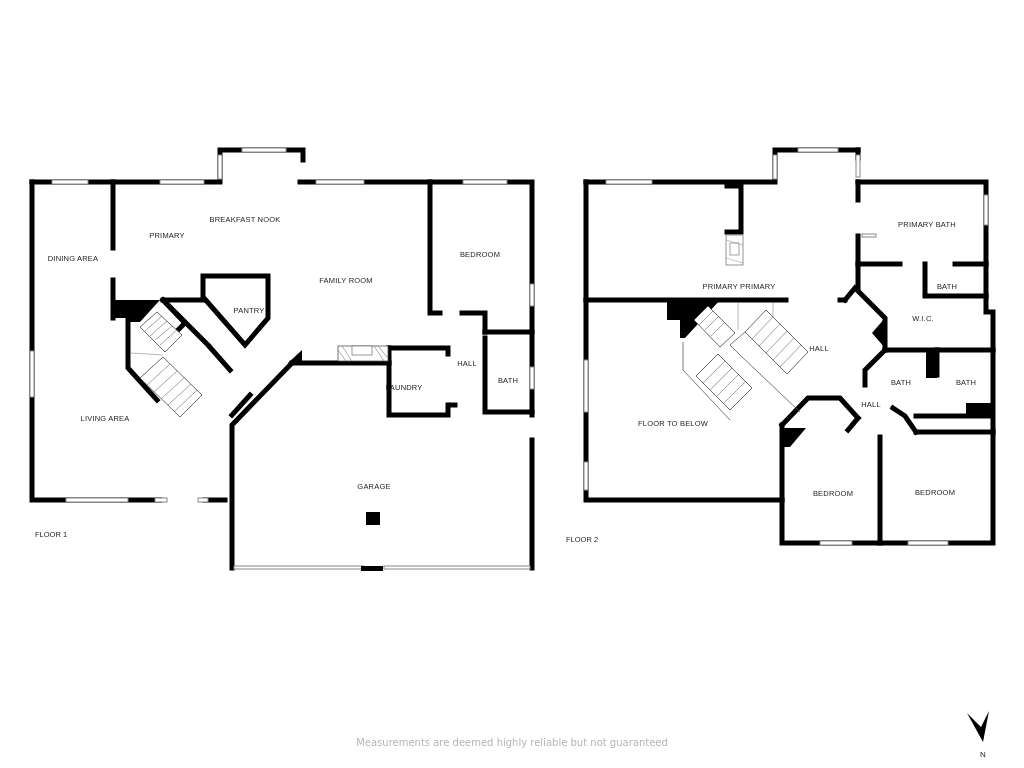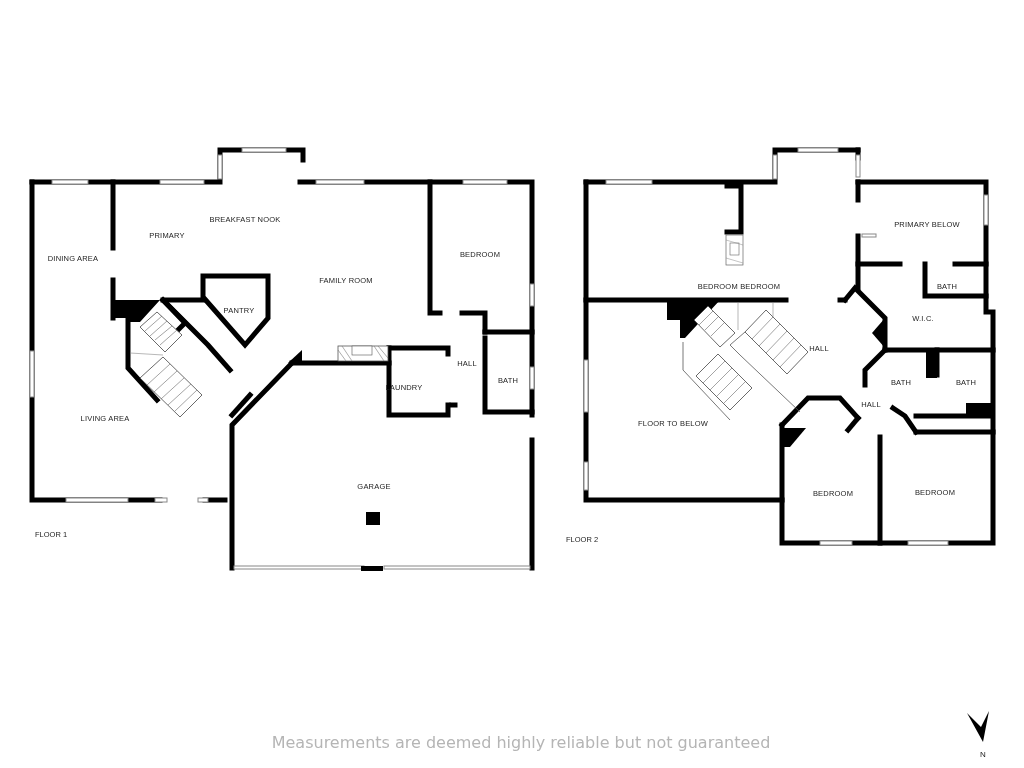--- a/index.html
+++ b/index.html
@@ -5,21 +5,21 @@
   html, body { margin: 0; padding: 0; background: #ffffff; }
   body { width: 1024px; height: 768px; position: relative; overflow: hidden; font-family: "Liberation Sans", "DejaVu Sans", sans-serif; }
   svg { position: absolute; left: 0; top: 0; }
   .wall { stroke: #000; stroke-width: 5; fill: none; stroke-linecap: square; }
   .thin { stroke: #000; stroke-width: 1; fill: none; }
   .win { stroke: #888; stroke-width: 1; fill: #fff; }
   .solid { fill: #000; }
   .stair { stroke: #444; stroke-width: 0.8; fill: #fff; }
   .label { position: absolute; font-size: 7.5px; color: #222; letter-spacing: 0.2px; white-space: nowrap; transform: translate(-50%, -50%); }
   .floor-label { position: absolute; font-size: 7.5px; color: #222; white-space: nowrap; }
-  .disclaimer { position: absolute; left: 512px; top: 742px; transform: translate(-50%, -50%); font-family: "DejaVu Sans", sans-serif; font-size: 16px; color: #b5b5b5; white-space: nowrap; margin-left: 9px; }
+  .disclaimer { position: absolute; left: 512px; top: 742px; transform: translate(-50%, -50%); font-family: "DejaVu Sans", sans-serif; font-size: 10px; color: #b5b5b5; white-space: nowrap; }
   .north-label { position: absolute; left: 983px; top: 750px; font-size: 8px; color: #222; transform: translateX(-50%); }
 </style>
 </head>
 <body>
 
 <svg width="1024" height="768" viewBox="0 0 1024 768">
 
   <g>
 
     <path class="wall" d="M32,182 L32,500 L160,500"></path>
@@ -180,32 +180,32 @@
   </g>
 
   <g>
     <polygon points="967,713 981,727 989,711 983,742" fill="#000"></polygon>
   </g>
 </svg>
 
 <div class="label" style="left:73px;top:258px">DINING AREA</div>
 <div class="label" style="left:167px;top:235px">PRIMARY</div>
 <div class="label" style="left:245px;top:219px">BREAKFAST NOOK</div>
-<div class="label" style="left:239px;top:310px">PANTRY</div>
+<div class="label" style="left:249px;top:310px">PANTRY</div>
 <div class="label" style="left:346px;top:280px">FAMILY ROOM</div>
 <div class="label" style="left:480px;top:254px">BEDROOM</div>
 <div class="label" style="left:467px;top:363px">HALL</div>
 <div class="label" style="left:404px;top:387px">LAUNDRY</div>
 <div class="label" style="left:508px;top:380px">BATH</div>
 <div class="label" style="left:105px;top:418px">LIVING AREA</div>
 <div class="label" style="left:374px;top:486px">GARAGE</div>
 <div class="floor-label" style="left:35px;top:530px">FLOOR 1</div>
 
-<div class="label" style="left:739px;top:286px">BEDROOM BEDROOM</div>
-<div class="label" style="left:927px;top:224px">PRIMARY BELOW</div>
+<div class="label" style="left:739px;top:286px">PRIMARY PRIMARY</div>
+<div class="label" style="left:927px;top:224px">PRIMARY BATH</div>
 <div class="label" style="left:947px;top:286px">BATH</div>
 <div class="label" style="left:923px;top:318px">W.I.C.</div>
 <div class="label" style="left:819px;top:348px">HALL</div>
 <div class="label" style="left:901px;top:382px">BATH</div>
 <div class="label" style="left:966px;top:382px">BATH</div>
 <div class="label" style="left:871px;top:404px">HALL</div>
 <div class="label" style="left:673px;top:423px">FLOOR TO BELOW</div>
 <div class="label" style="left:833px;top:493px">BEDROOM</div>
 <div class="label" style="left:935px;top:492px">BEDROOM</div>
 <div class="floor-label" style="left:566px;top:535px">FLOOR 2</div>

